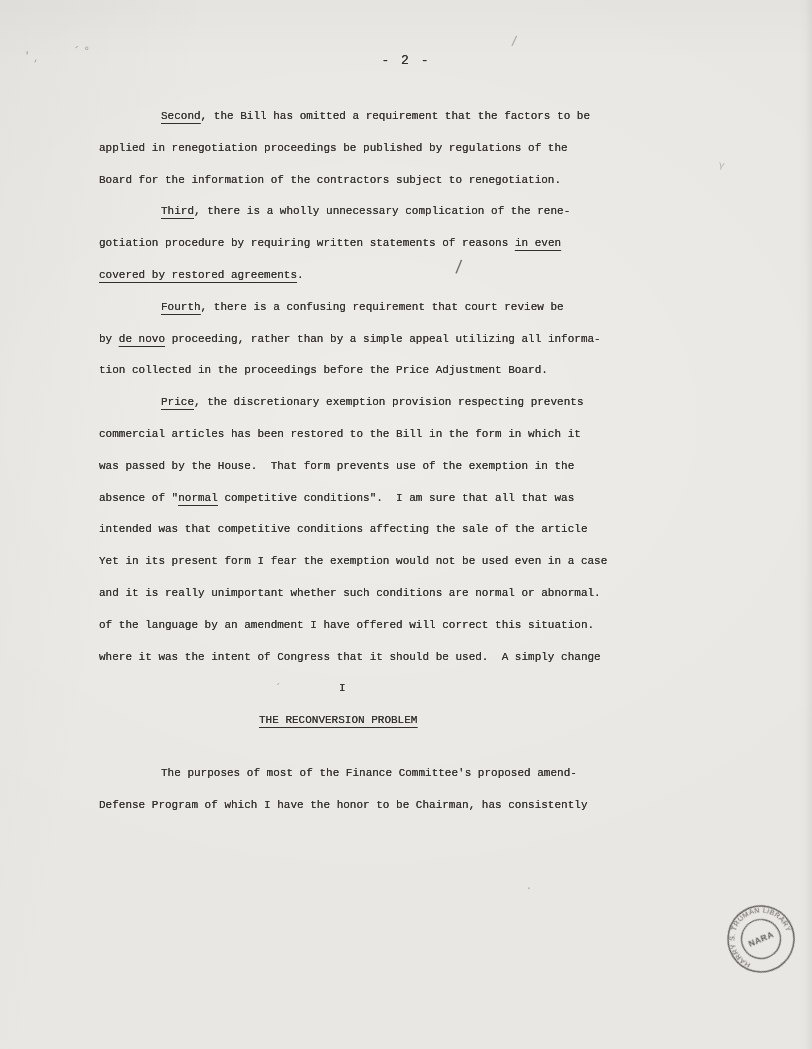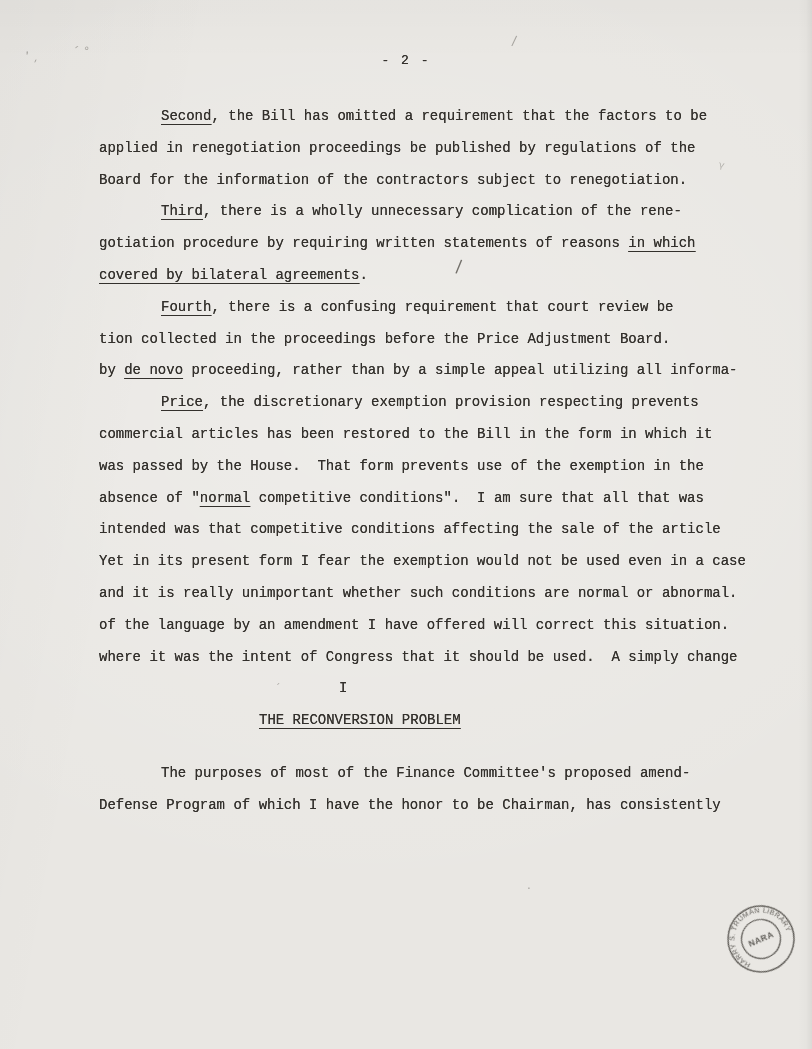--- a/index.html
+++ b/index.html
@@ -28,21 +28,21 @@
     text-align: center;
     font-size: 13px;
     letter-spacing: 2px;
     text-shadow: 0 0 0.5px rgba(45,42,38,0.85);
   }
   .doc {
     position: absolute;
     left: 99px;
     top: 101px;
     width: 625px;
-    font-size: 14px;
+    font-size: 11px;
     text-shadow: 0 0 0.5px rgba(45,42,38,0.85);
   }
   .line {
     height: 31.8px;
     line-height: 31.8px;
     white-space: pre;
   }
   .line.indent { text-indent: 62px; }
   .line.heading-numeral { padding-left: 240px; }
   .line.heading-title { padding-left: 160px; }
@@ -78,25 +78,25 @@
 
 <div class="page">
 
   <div class="page-number">- 2 -</div>
 
   <div class="doc">
       <div class="line indent"><span class="u">Second</span><span>, the Bill has omitted a requirement that the factors to be</span></div>
       <div class="line"><span>applied in renegotiation proceedings be published by regulations of the</span></div>
       <div class="line"><span>Board for the information of the contractors subject to renegotiation.</span></div>
       <div class="line indent"><span class="u">Third</span><span>, there is a wholly unnecessary complication of the rene-</span></div>
-      <div class="line"><span>gotiation procedure by requiring written statements of reasons </span><span class="u">in which</span></div>
-      <div class="line"><span class="u">covered by bilateral agreements</span><span>.</span></div>
+      <div class="line"><span>gotiation procedure by requiring written statements of reasons </span><span class="u">in even</span></div>
+      <div class="line"><span class="u">covered by restored agreements</span><span>.</span></div>
       <div class="line indent"><span class="u">Fourth</span><span>, there is a confusing requirement that court review be</span></div>
+      <div class="line"><span>by </span><span class="u">de novo</span><span> proceeding, rather than by a simple appeal utilizing all informa-</span></div>
       <div class="line"><span>tion collected in the proceedings before the Price Adjustment Board.</span></div>
-      <div class="line"><span>by </span><span class="u">de novo</span><span> proceeding, rather than by a simple appeal utilizing all informa-</span></div>
       <div class="line indent"><span class="u">Price</span><span>, the discretionary exemption provision respecting prevents</span></div>
       <div class="line"><span>commercial articles has been restored to the Bill in the form in which it</span></div>
       <div class="line"><span>was passed by the House.  That form prevents use of the exemption in the</span></div>
       <div class="line"><span>absence of "</span><span class="u">normal</span><span> competitive conditions".  I am sure that all that was</span></div>
       <div class="line"><span>intended was that competitive conditions affecting the sale of the article</span></div>
       <div class="line"><span>Yet in its present form I fear the exemption would not be used even in a case</span></div>
       <div class="line"><span>and it is really unimportant whether such conditions are normal or abnormal.</span></div>
       <div class="line"><span>of the language by an amendment I have offered will correct this situation.</span></div>
       <div class="line"><span>where it was the intent of Congress that it should be used.  A simply change</span></div>
       <div class="line heading-numeral"><span>I</span></div>

